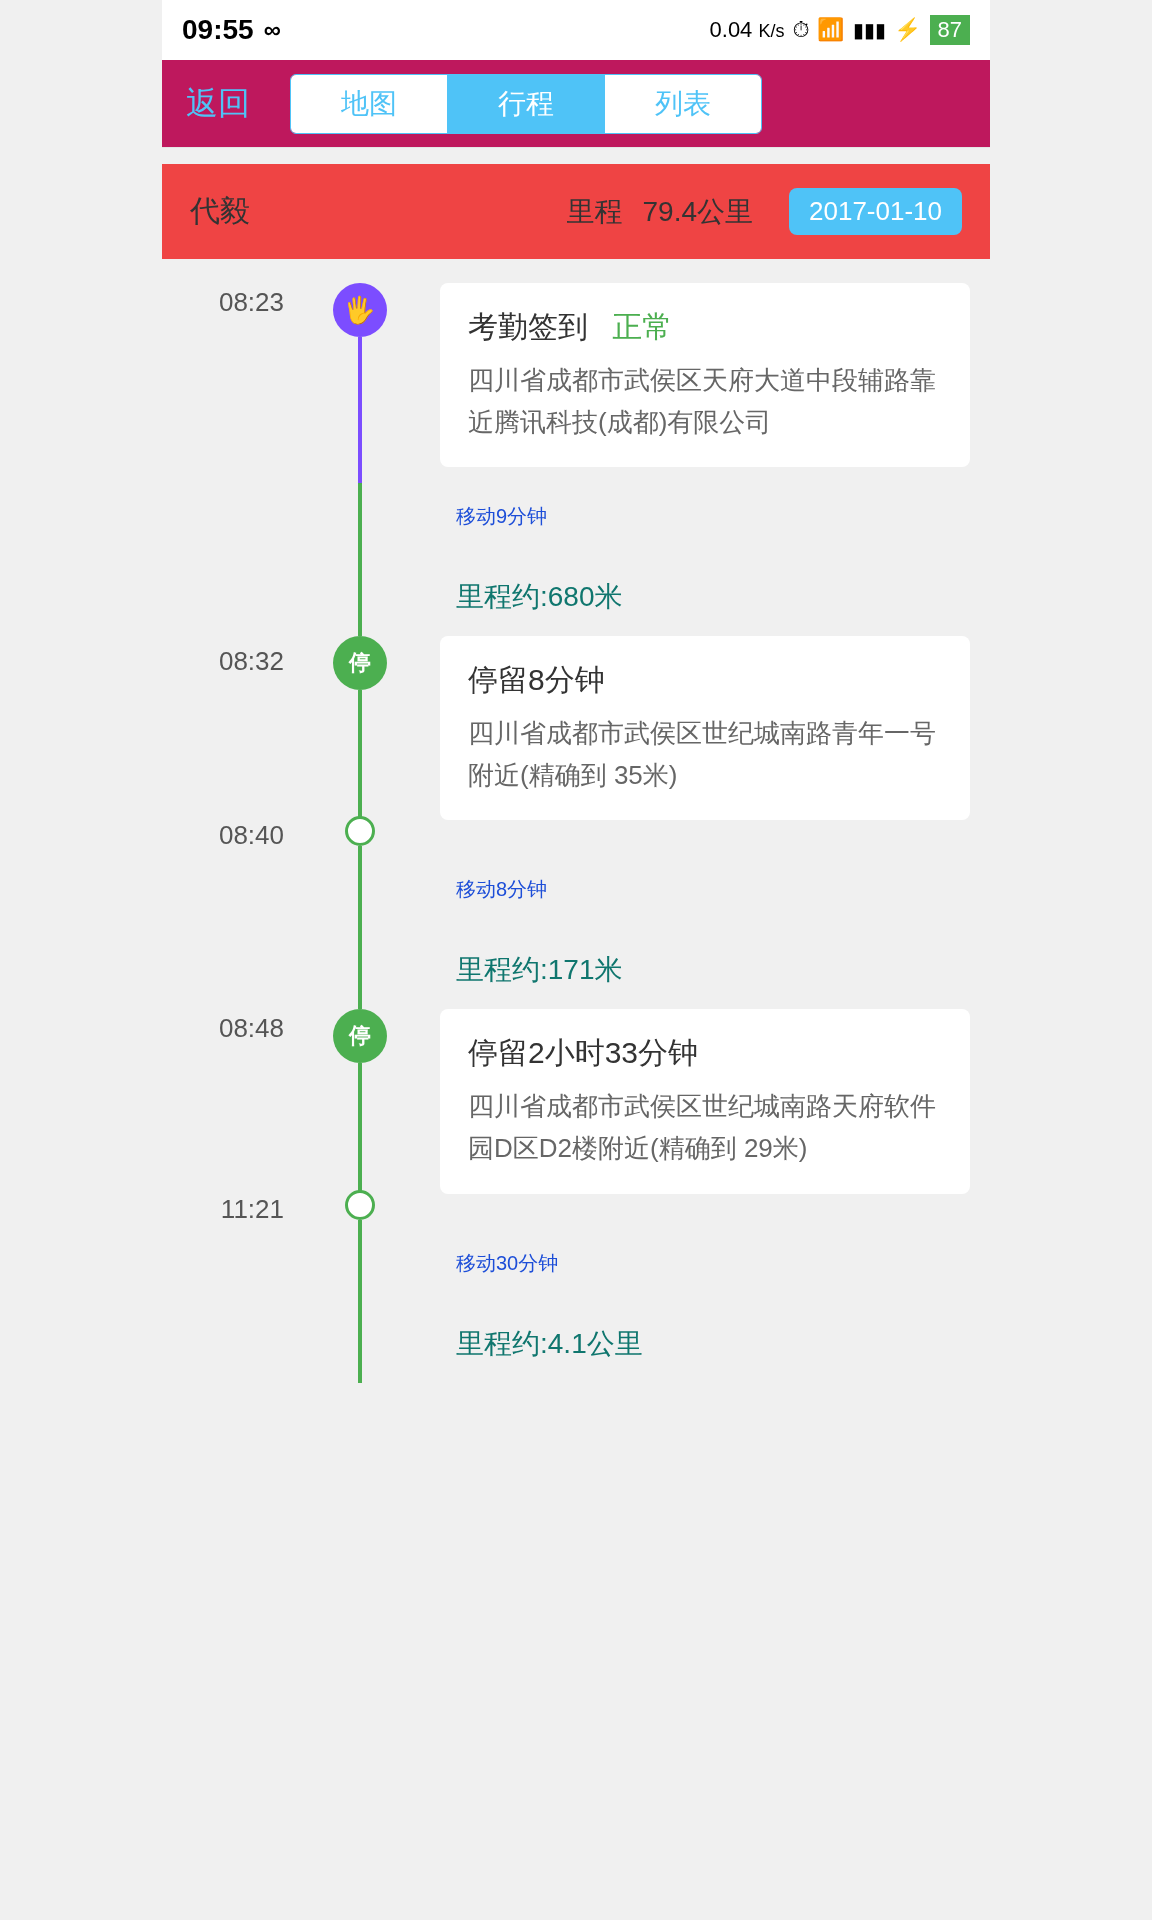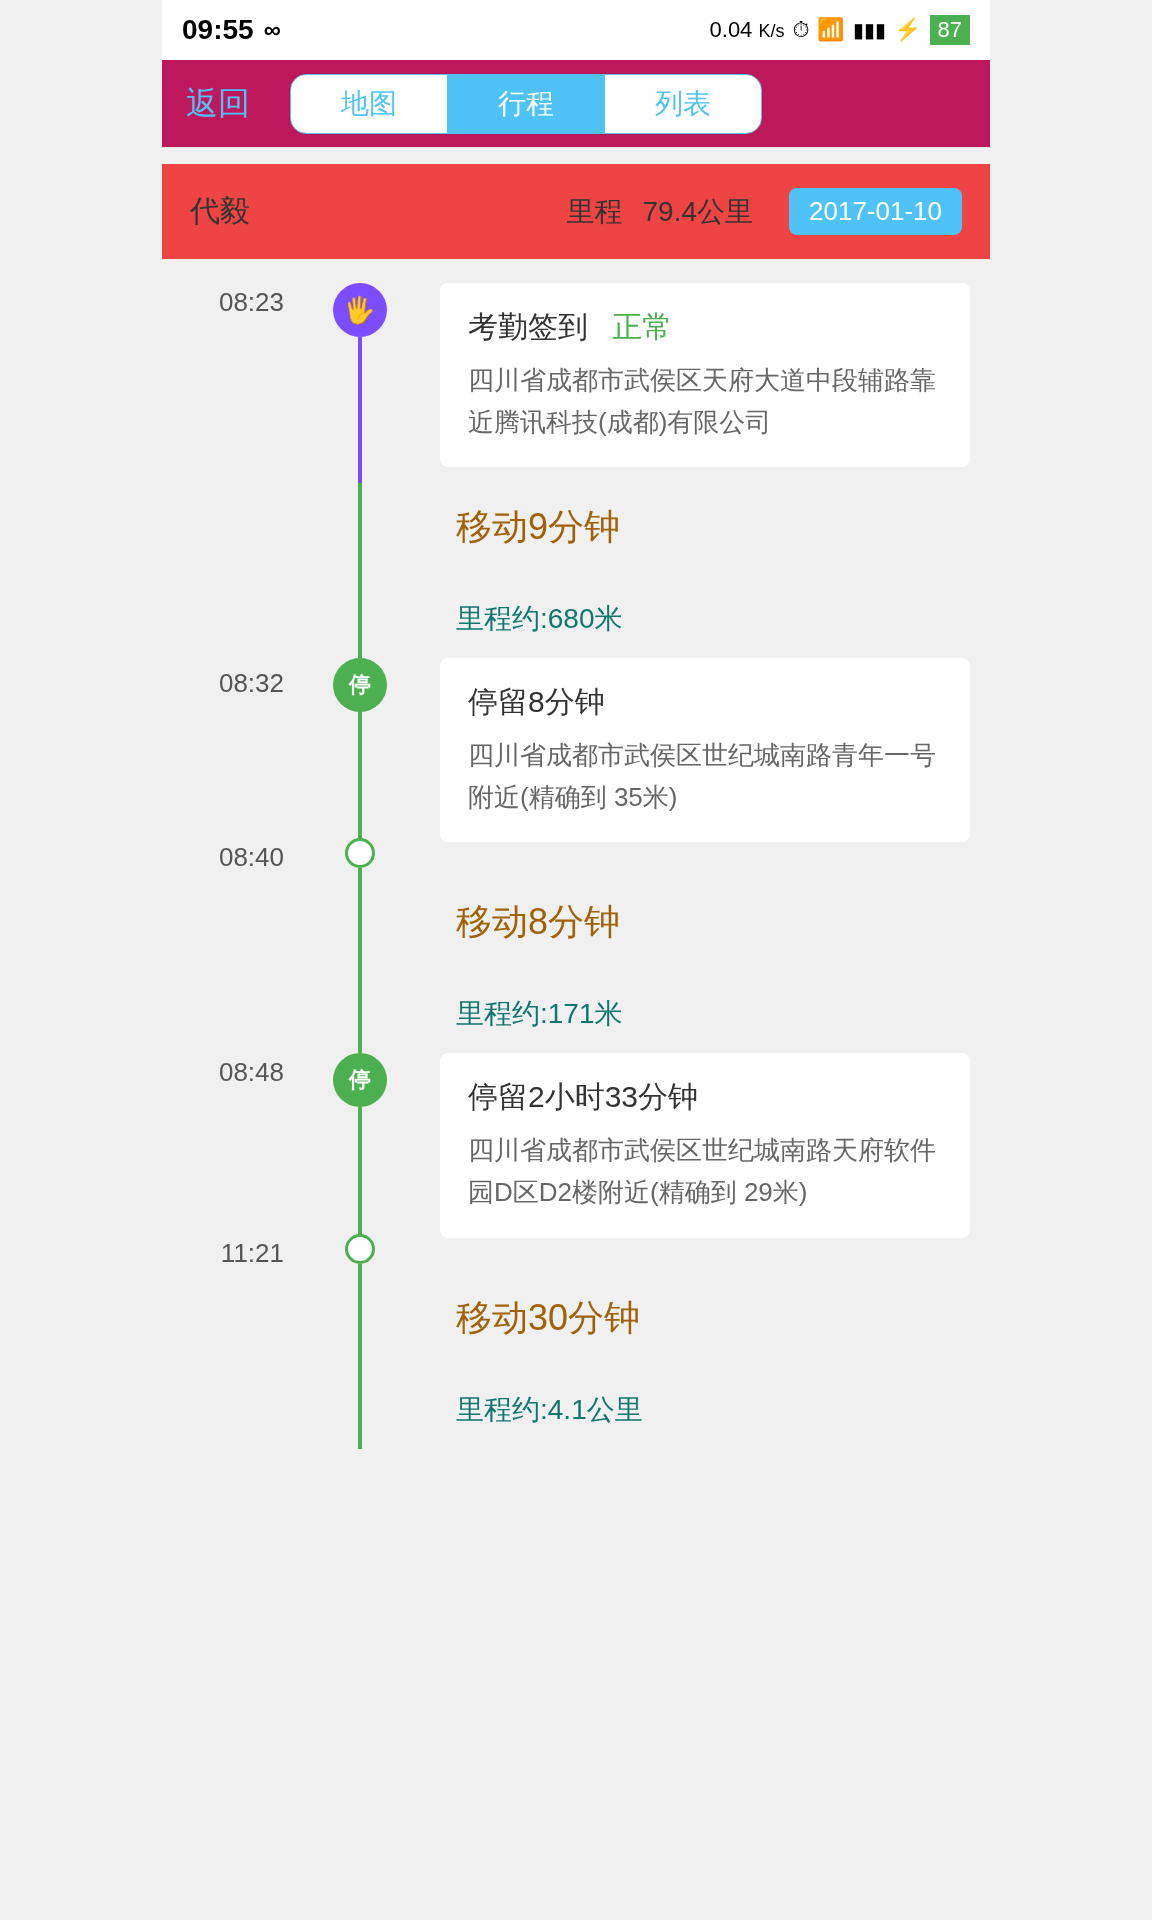--- a/index.html
+++ b/index.html
@@ -49,21 +49,21 @@
     }
     .nav-back {
       font-size: 32px;
       color: #4fc3f7;
       cursor: pointer;
       margin-right: 40px;
     }
     .nav-tabs {
       display: flex;
       border: 1.5px solid #4fc3f7;
-      border-radius: 16px;
+      border-radius: 6px;
       overflow: hidden;
     }
     .nav-tab {
       padding: 10px 50px;
       font-size: 28px;
       color: #4fc3f7;
       cursor: pointer;
       background: #fff;
     }
     .nav-tab.active {
@@ -150,22 +150,22 @@
     .event-address {
       font-size: 26px;
       color: #666;
       line-height: 1.6;
     }
 
     .movement-info {
       padding: 20px 0 20px 16px;
     }
     .movement-duration {
-      font-size: 36px;
-      color: #a16207;
+      font-size: 20px;
+      color: #1d4ed8;
       margin-bottom: 10px;
     }
     .movement-distance {
       font-size: 28px;
       color: #0f766e;
       margin-top: 48px;
     }
 
     
     .tl-section {

